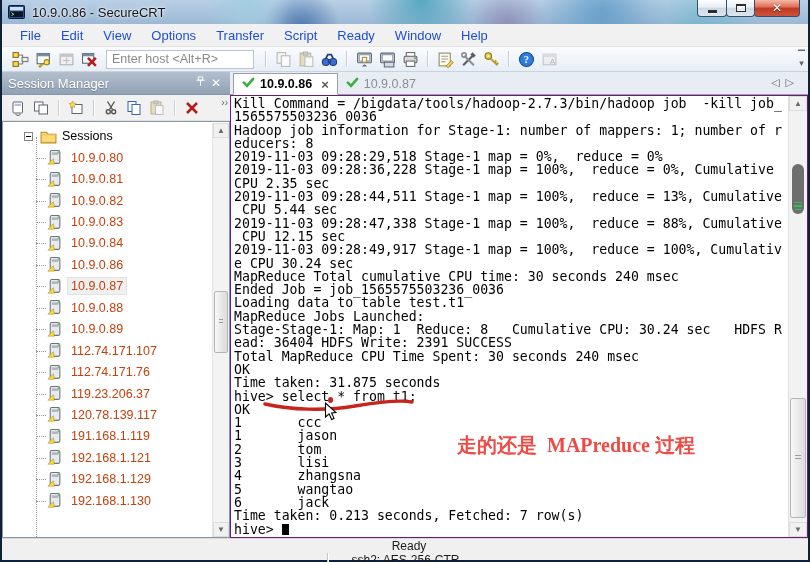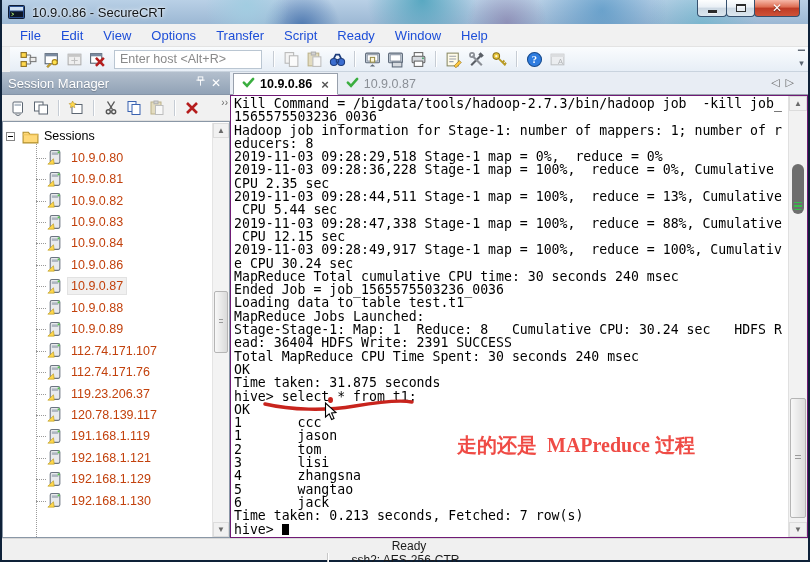--- a/index.html
+++ b/index.html
@@ -29,21 +29,21 @@
   .glyph-min { width:9px; height:3px; background:#2b2b2b; margin-top:6px; box-shadow:0 1px 0 rgba(255,255,255,.6); }
   .glyph-max { width:10px; height:8px; border:1px solid #2b2b2b; border-top:2px solid #2b2b2b; background:rgba(255,255,255,.5); }
   .glyph-close { color:#fff; font-size:12px; font-weight:bold; text-shadow:0 1px 1px rgba(0,0,0,.5); line-height:1; }
 
   
   .menubar { position:absolute; top:24px; left:0; right:0; height:23px; background:#f1f1f1;
     display:flex; align-items:center; padding-left:8px; border-bottom:1px solid #e3e3e3; }
   .menu-item { font-size:13px; color:#1d4ed8; padding:3px 10px; }
 
   
-  .toolbar { position:absolute; top:47px; left:8px; right:0; height:25px;
+  .toolbar { position:absolute; top:47px; left:0; right:0; height:25px;
     background:linear-gradient(#fafcfe,#e7eef6); border-bottom:1px solid #c9d3de;
     display:flex; align-items:center; padding-left:8px; gap:3px; }
   .tbtn { width:20px; height:20px; display:flex; align-items:center; justify-content:center; }
   .tbtn svg { width:17px; height:17px; }
   .tsep { width:1px; height:16px; background:#c6ccd4; margin:0 4px; box-shadow:1px 0 0 #fff; }
   .host-input { width:148px; height:19px; border:1px solid #bac6d2; background:#fff; font-size:12.5px;
     padding:0 5px; color:#333; font-family:inherit; margin:0 4px; }
   .host-input::placeholder { color:#8a8a8a; }
   .toolbar-overflow { position:absolute; right:3px; top:4px; color:#5a6470; font-size:9px; line-height:8px; text-align:center; }
 
@@ -54,21 +54,21 @@
   .sm-title { color:#fff; font-size:13px; flex:1; text-shadow:0 1px 1px rgba(0,0,0,.25); }
   .sm-pin, .sm-close { color:#fff; width:16px; text-align:center; font-size:12px; }
   .sm-toolbar { position:absolute; top:23px; left:0; right:0; height:26px; background:#f1f1f1;
     display:flex; align-items:center; padding-left:6px; gap:3px; border-bottom:1px solid #e0e0e0; }
   .sm-toolbar .tbtn svg { width:16px; height:16px; }
   .sm-overflow { position:absolute; right:2px; top:2px; color:#6a6a6a; font-size:10px; }
   .sm-tree { position:absolute; top:49px; left:0; right:0; bottom:0; background:#fff;
     border:1px solid #8a97a6; overflow:hidden; }
   .tree-inner { position:absolute; inset:1px 18px 0 0; padding-top:2px; overflow:hidden; }
   .tree-inner::before { content:''; position:absolute; left:33px; top:14px; height:402px; border-left:1px dotted #9a9a9a; }
-  .root-row { display:flex; align-items:center; height:22px; padding-left:3px; position:relative; }
+  .root-row { display:flex; align-items:center; height:22px; padding-left:21px; position:relative; }
   .expander { width:9px; height:9px; border:1px solid #848484; background:#fff; position:relative; margin-right:7px; }
   .expander::after { content:''; position:absolute; left:1px; right:1px; top:3px; height:1px; background:#000; }
   .root-row svg { width:17px; height:15px; margin-right:5px; }
   .root-label { font-size:12.5px; color:#000; }
   .sess-row { height:21.45px; display:flex; align-items:center; position:relative; padding-left:44px; }
   .sess-row::after { content:''; position:absolute; left:33px; top:50%; width:10px; border-top:1px dotted #9a9a9a; }
   .sess-icon { width:15px; height:15px; margin-right:6px; z-index:1; }
   .sess-icon svg { width:15px; height:15px; }
   .sess-label { font-size:12.5px; color:#c2410c; padding:1px 3px; }
   .sess-label.hl { background:#f0f0f0; outline:1px solid #e2e2e2; }

